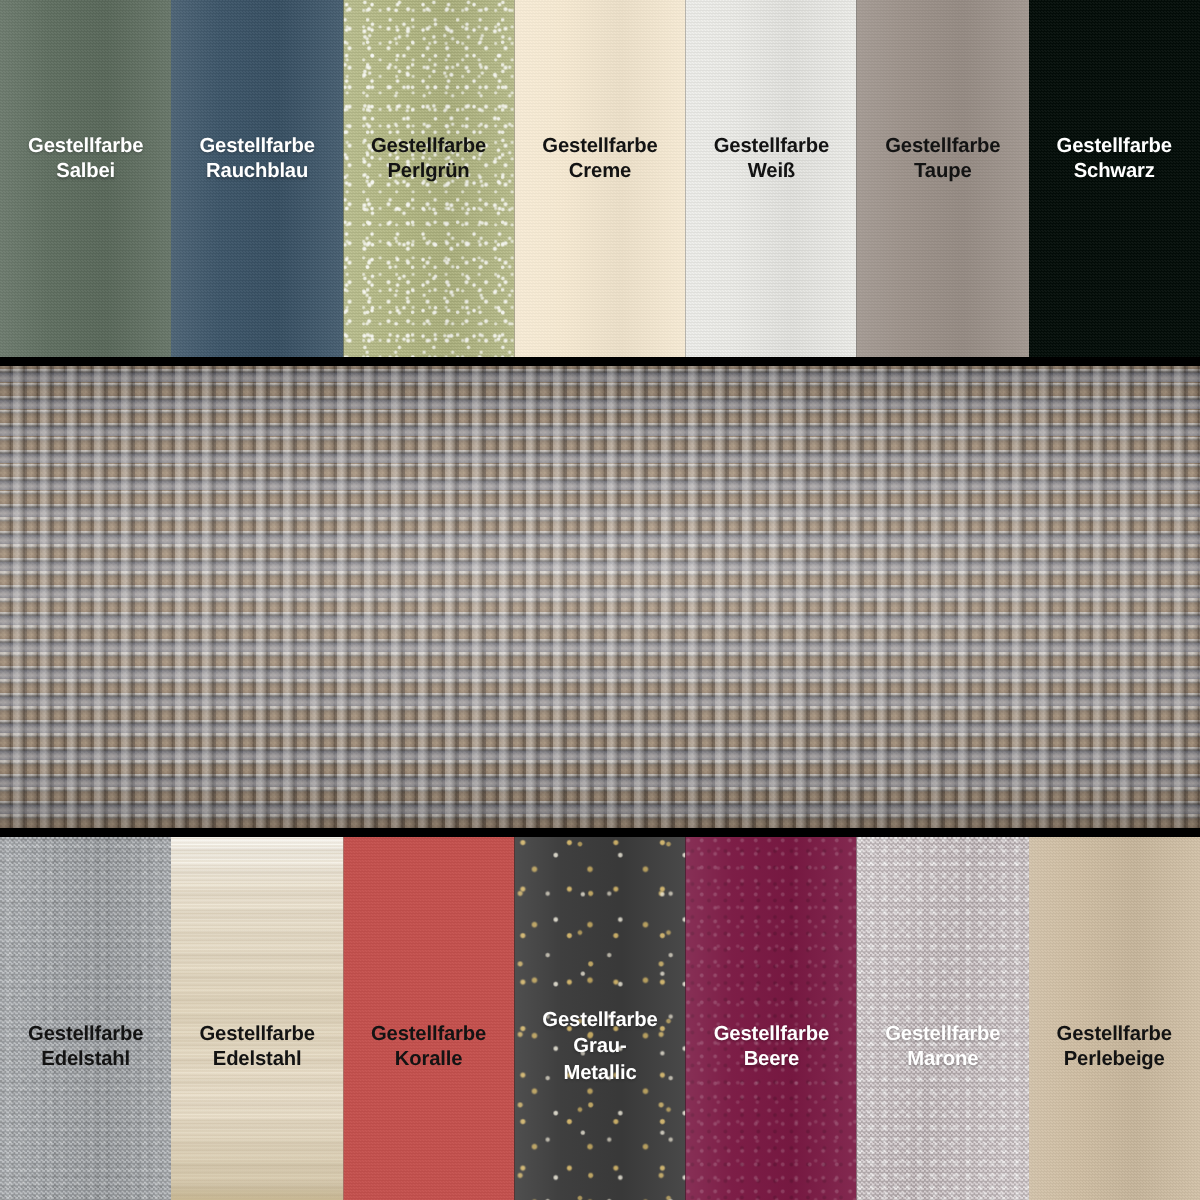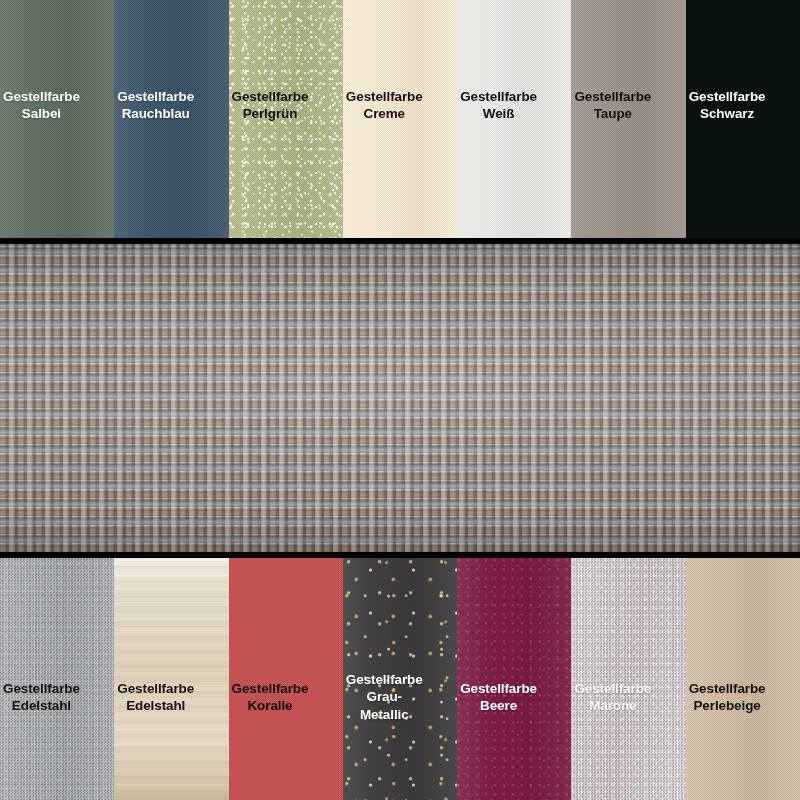--- a/index.html
+++ b/index.html
@@ -32,21 +32,21 @@
   .row-top    { height: 238px; }
   .row-bottom { height: 242px; }
 
   .swatch {
     position: relative;
     flex: 1 1 0;
     min-width: 0;
     overflow: hidden;
     display: flex;
     align-items: center;
-    justify-content: flex-start;
+    justify-content: center;
     box-sizing: border-box;
   }
   .swatch .tex {
     position: absolute;
     inset: 0;
     pointer-events: none;
   }
   .swatch-label {
     position: relative;
     z-index: 3;

